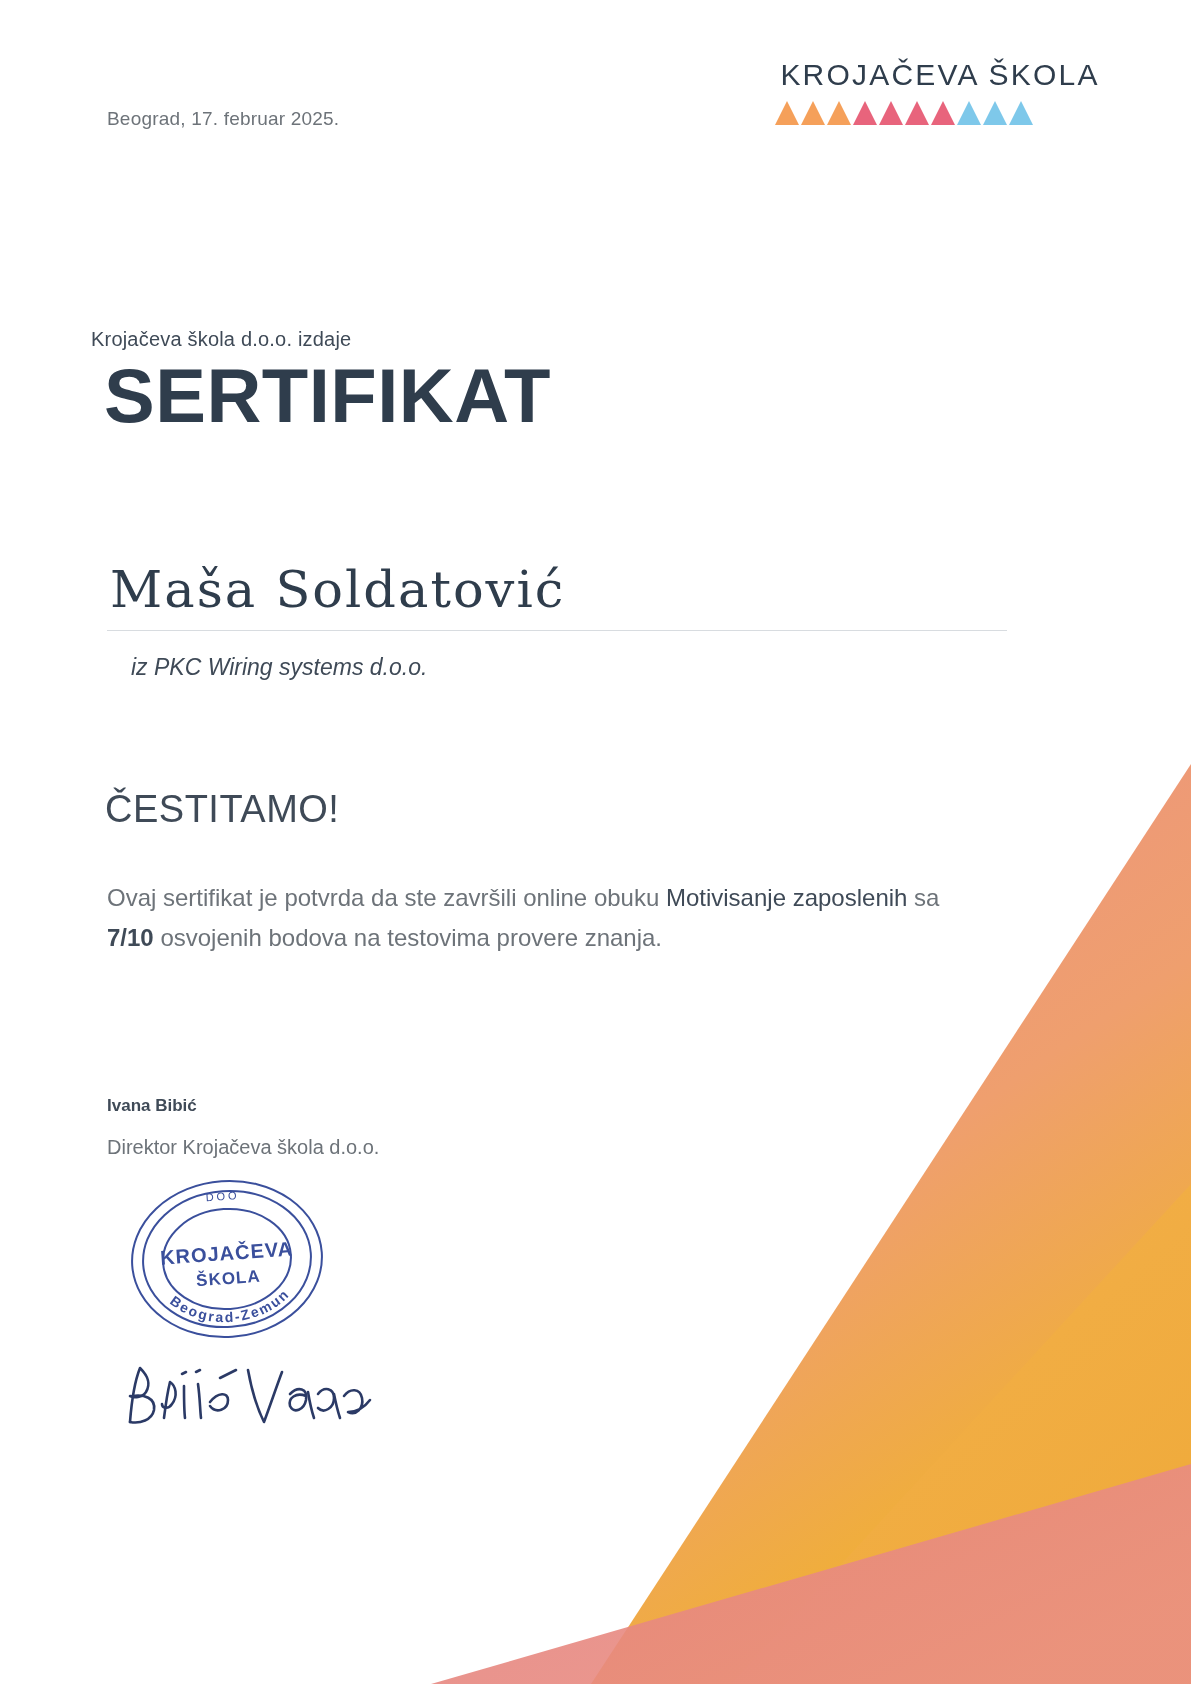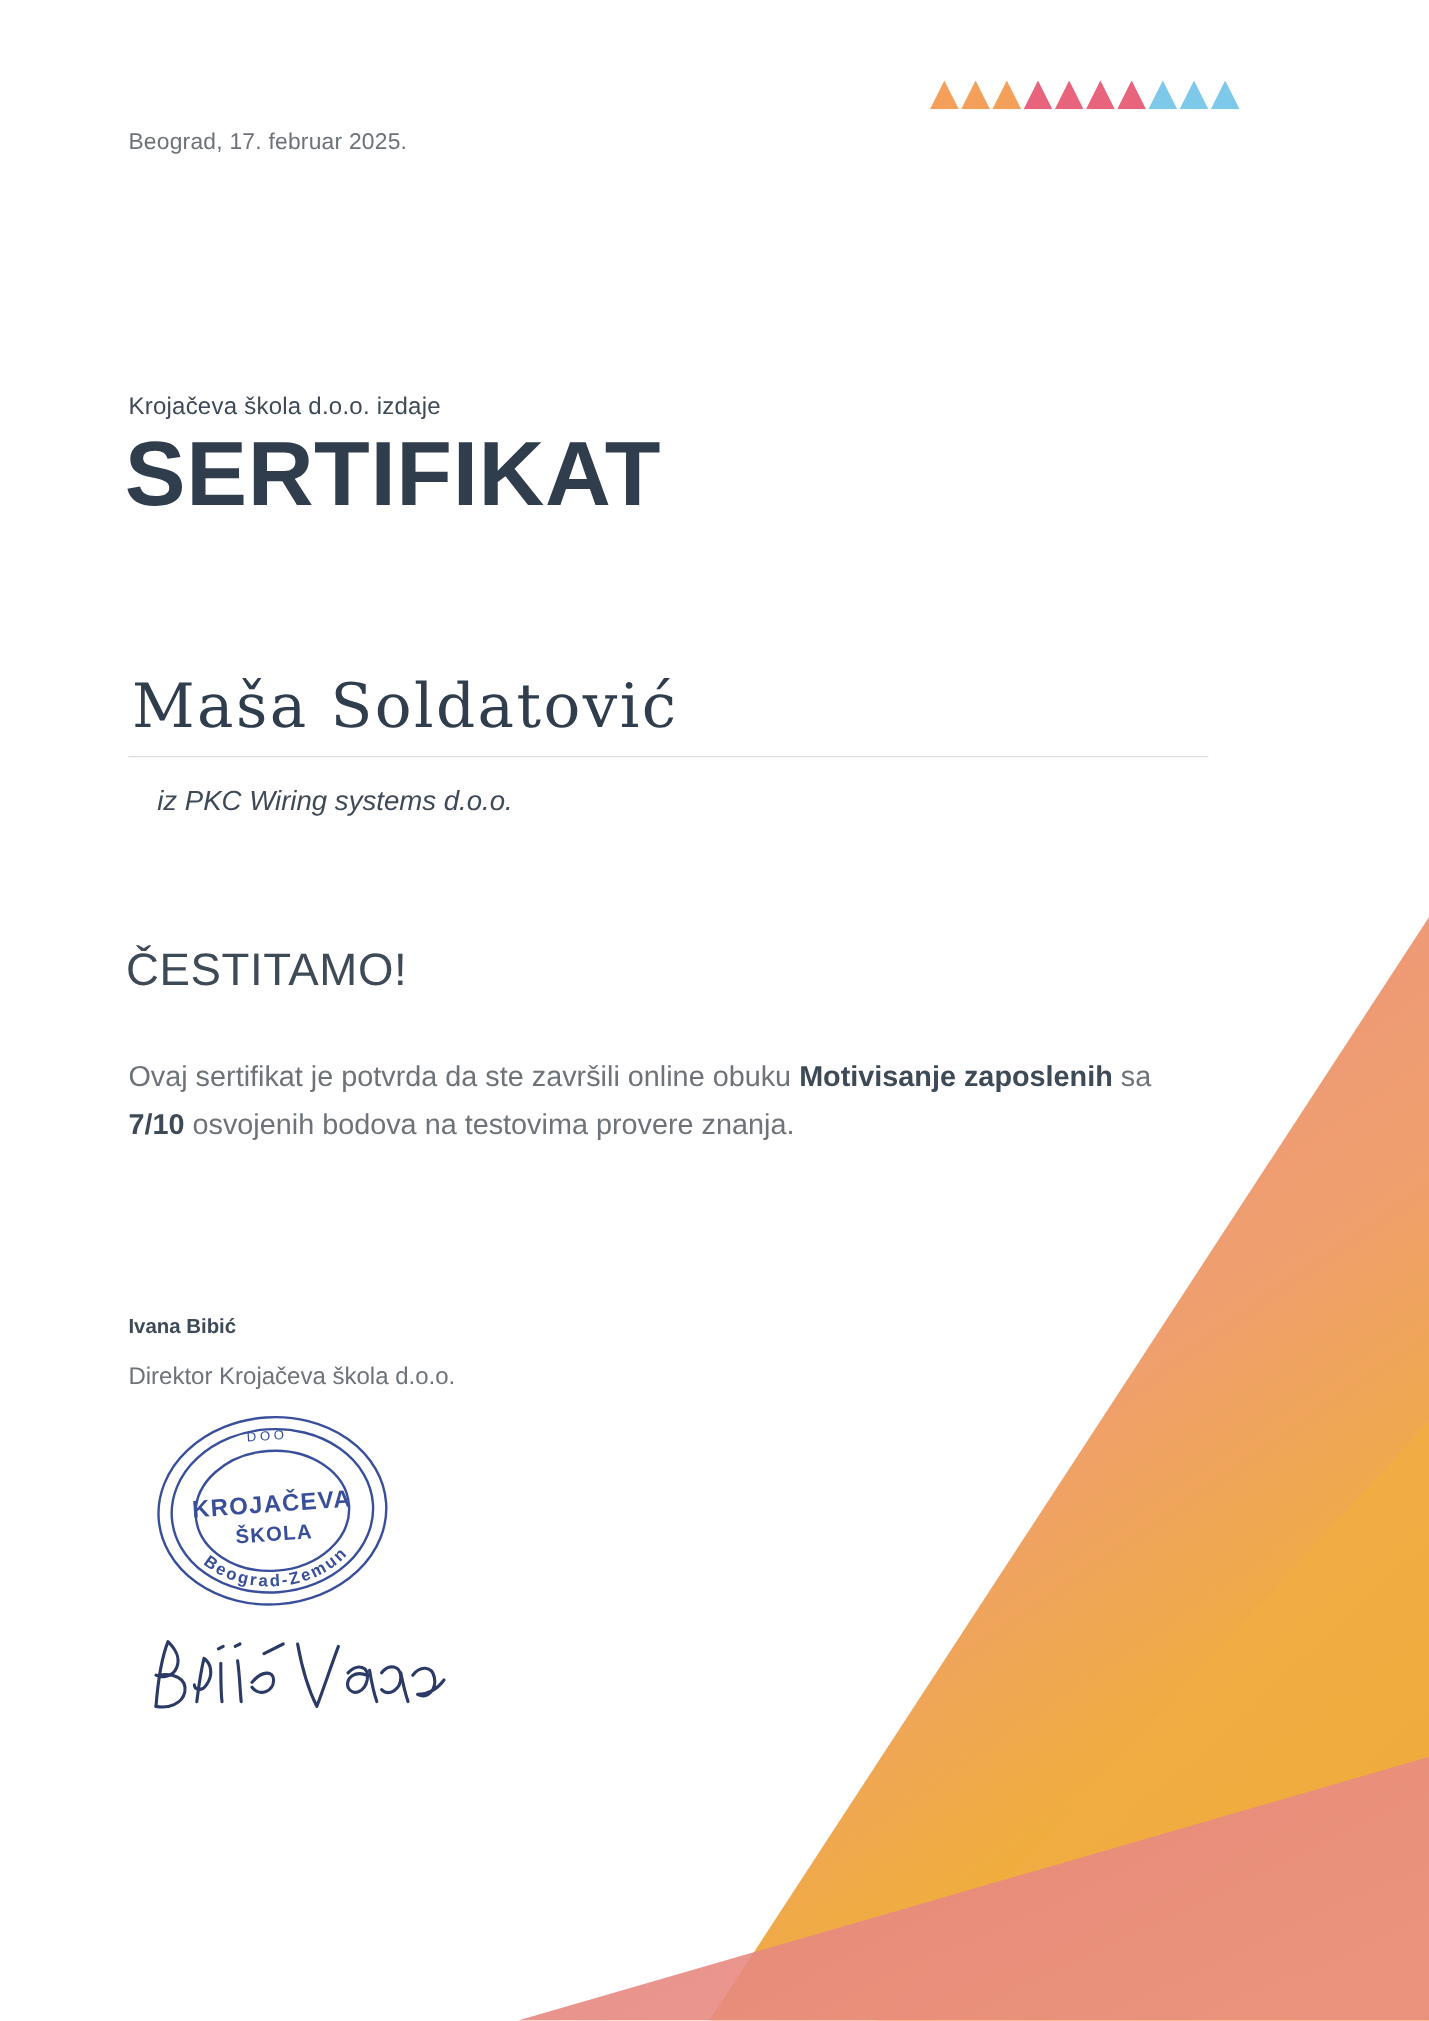--- a/index.html
+++ b/index.html
@@ -54,21 +54,21 @@
   }
   .brand-zigzag {
     margin-top: 9px;
     height: 24px;
     width: 100%;
   }
 
   
   .issuer {
     position: absolute;
-    left: 107px;
+    left: 91px;
     top: 328px;
     font-size: 20px;
     color: #3f4a57;
     letter-spacing: 0.2px;
   }
   .title {
     position: absolute;
     left: 104px;
     top: 352px;
     font-size: 76px;
@@ -116,21 +116,21 @@
     position: absolute;
     left: 107px;
     top: 878px;
     width: 860px;
     font-size: 24px;
     line-height: 40px;
     color: #6d7379;
   }
   .paragraph b {
     color: #3f4a57;
-    font-weight: bold;
+    font-weight: normal;
     text-align: right;
   }
   .paragraph .score {
     color: #3f4a57;
     font-weight: bold;
   }
 
   
   .signer-name {
     position: absolute;
@@ -184,20 +184,21 @@
       </linearGradient>
     </defs>
     <polygon points="760,0 760,920 160,920" fill="url(#gradA)"></polygon>
     <polygon points="760,420 760,920 300,920" fill="url(#gradB)" opacity="0.95"></polygon>
     <polygon points="760,700 760,920 0,920" fill="url(#gradC)" opacity="0.9"></polygon>
   </svg>
 
   <div class="date-line">Beograd, 17. februar 2025.</div>
 
   <div class="brand">
+    <div class="brand-name">KROJAČEVA ŠKOLA</div>
     <svg class="brand-zigzag" viewBox="0 0 330 24" preserveAspectRatio="none">
       <g>
         <polygon points="0,24 12,0 24,24" fill="#f5a05a"></polygon>
         <polygon points="26,24 38,0 50,24" fill="#f5a05a"></polygon>
         <polygon points="52,24 64,0 76,24" fill="#f5a05a"></polygon>
         <polygon points="78,24 90,0 102,24" fill="#e8647c"></polygon>
         <polygon points="104,24 116,0 128,24" fill="#e8647c"></polygon>
         <polygon points="130,24 142,0 154,24" fill="#e8647c"></polygon>
         <polygon points="156,24 168,0 180,24" fill="#e8647c"></polygon>
         <polygon points="182,24 194,0 206,24" fill="#7ec8ea"></polygon>

